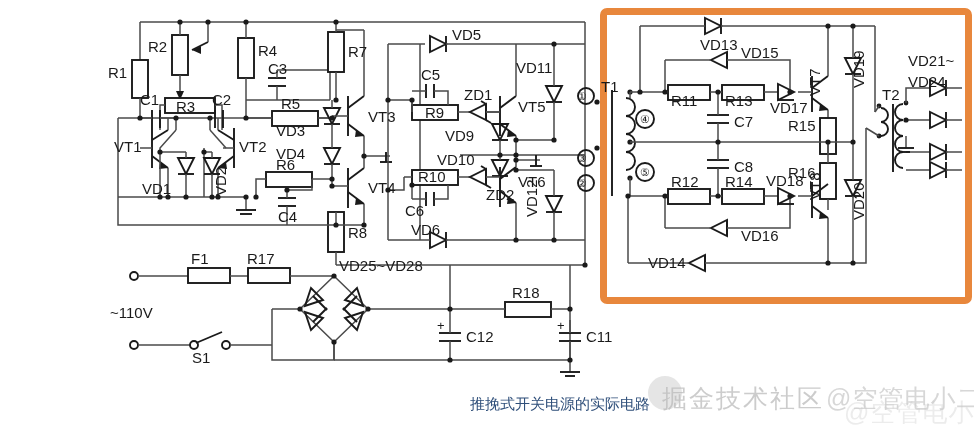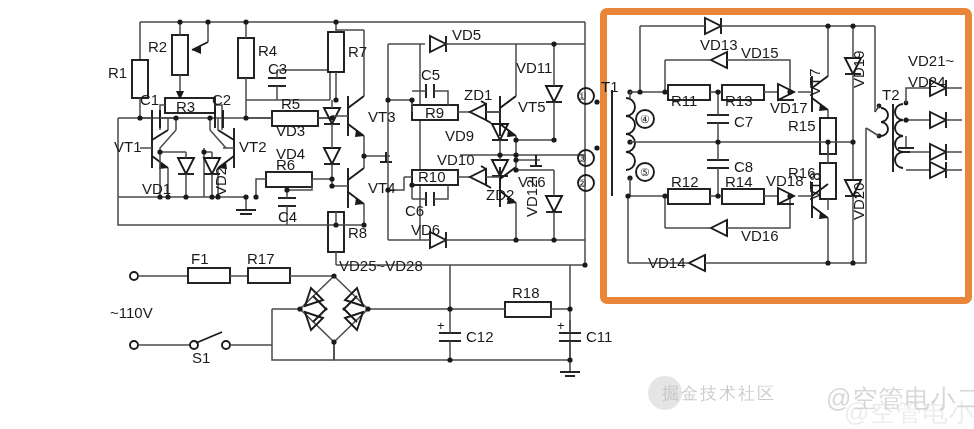--- a/index.html
+++ b/index.html
@@ -10,21 +10,21 @@
   .comp{stroke:#1a1a1a;stroke-width:1.9;fill:none;}
   .compfill{stroke:#1a1a1a;stroke-width:1.9;fill:#ffffff;}
   .solid{fill:#1a1a1a;stroke:none;}
   .lbl{font-family:"Liberation Sans",sans-serif;font-size:15px;fill:#1a1a1a;}
   .lbl-sm{font-family:"Liberation Sans",sans-serif;font-size:13px;fill:#1a1a1a;}
   .node-lbl{font-family:"Liberation Sans",sans-serif;font-size:11px;fill:#1a1a1a;}
   .caption{position:absolute;font-family:"Liberation Sans","DejaVu Sans",sans-serif;
            font-size:15px;color:#2f4f7a;white-space:nowrap;}
   .wm{position:absolute;white-space:nowrap;font-family:"Liberation Sans","DejaVu Sans",sans-serif;
       color:#b9b9b9;opacity:.72;}
-  .wm1{font-size:17px;letter-spacing:2px;}
+  .wm1{font-size:25px;letter-spacing:2px;}
   .wm2{font-size:25px;letter-spacing:1px;color:#c9c9c9;}
   .wmlogo{position:absolute;width:34px;height:34px;border-radius:50%;background:#cfcfcf;opacity:.55;}
   .orangebox{position:absolute;border:7px solid #e8873c;border-radius:7px;background:transparent;}
 </style>
 </head>
 <body>
 
 <div id="stage">
 
   <div class="orangebox" style="left:600px;top:8px;width:358px;height:282px;"></div>
@@ -700,19 +700,20 @@
     <g>
       <circle class="comp" cx="645" cy="119" r="9" fill="#fff"></circle>
       <text class="node-lbl" x="645" y="123" text-anchor="middle">④</text>
     </g>
     <g>
       <circle class="comp" cx="645" cy="172" r="9" fill="#fff"></circle>
       <text class="node-lbl" x="645" y="176" text-anchor="middle">⑤</text>
     </g>
   </svg>
 
+  <div class="caption" style="left:470px;top:395px;">推挽式开关电源的实际电路</div>
 
   <div class="wmlogo" style="left:648px;top:376px;"></div>
   <div class="wm wm1" style="left:662px;top:382px;">掘金技术社区</div>
   <div class="wm wm2" style="left:826px;top:382px;">@空管电小二</div>
   <div class="wm wm2" style="left:844px;top:396px;opacity:.35;">@空管电小二</div>
 
 </div>
 
 </body></html>

